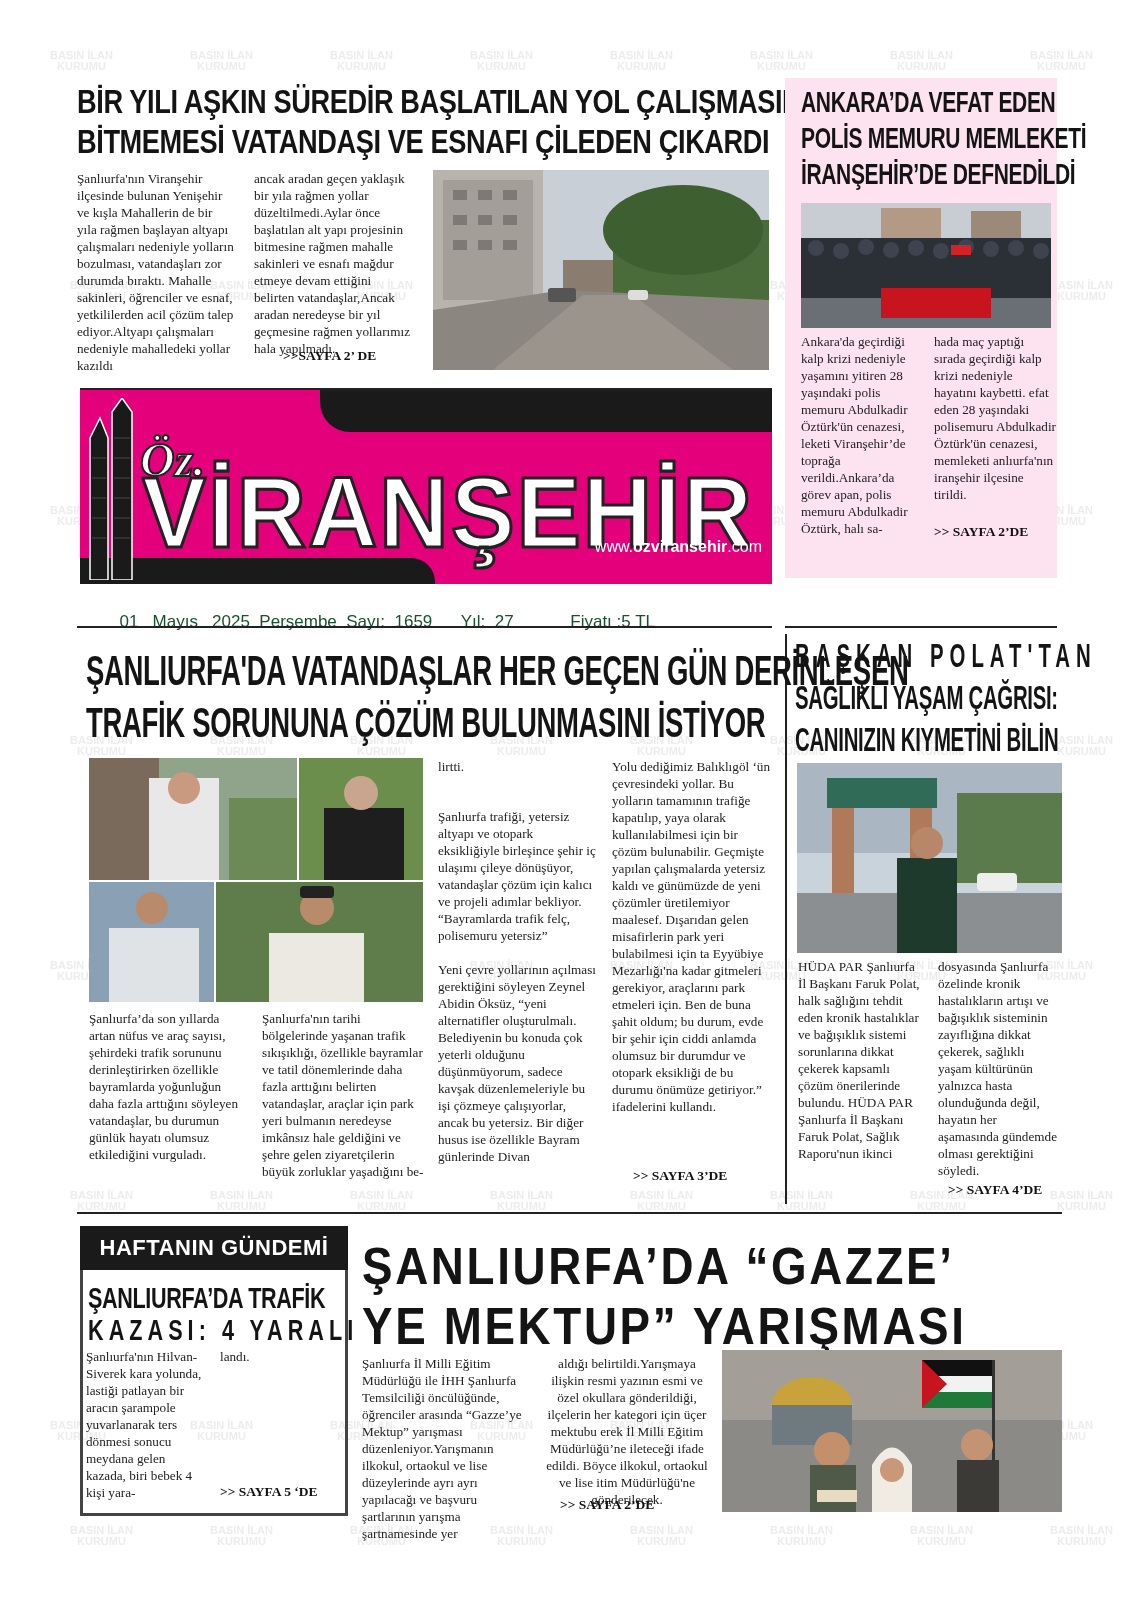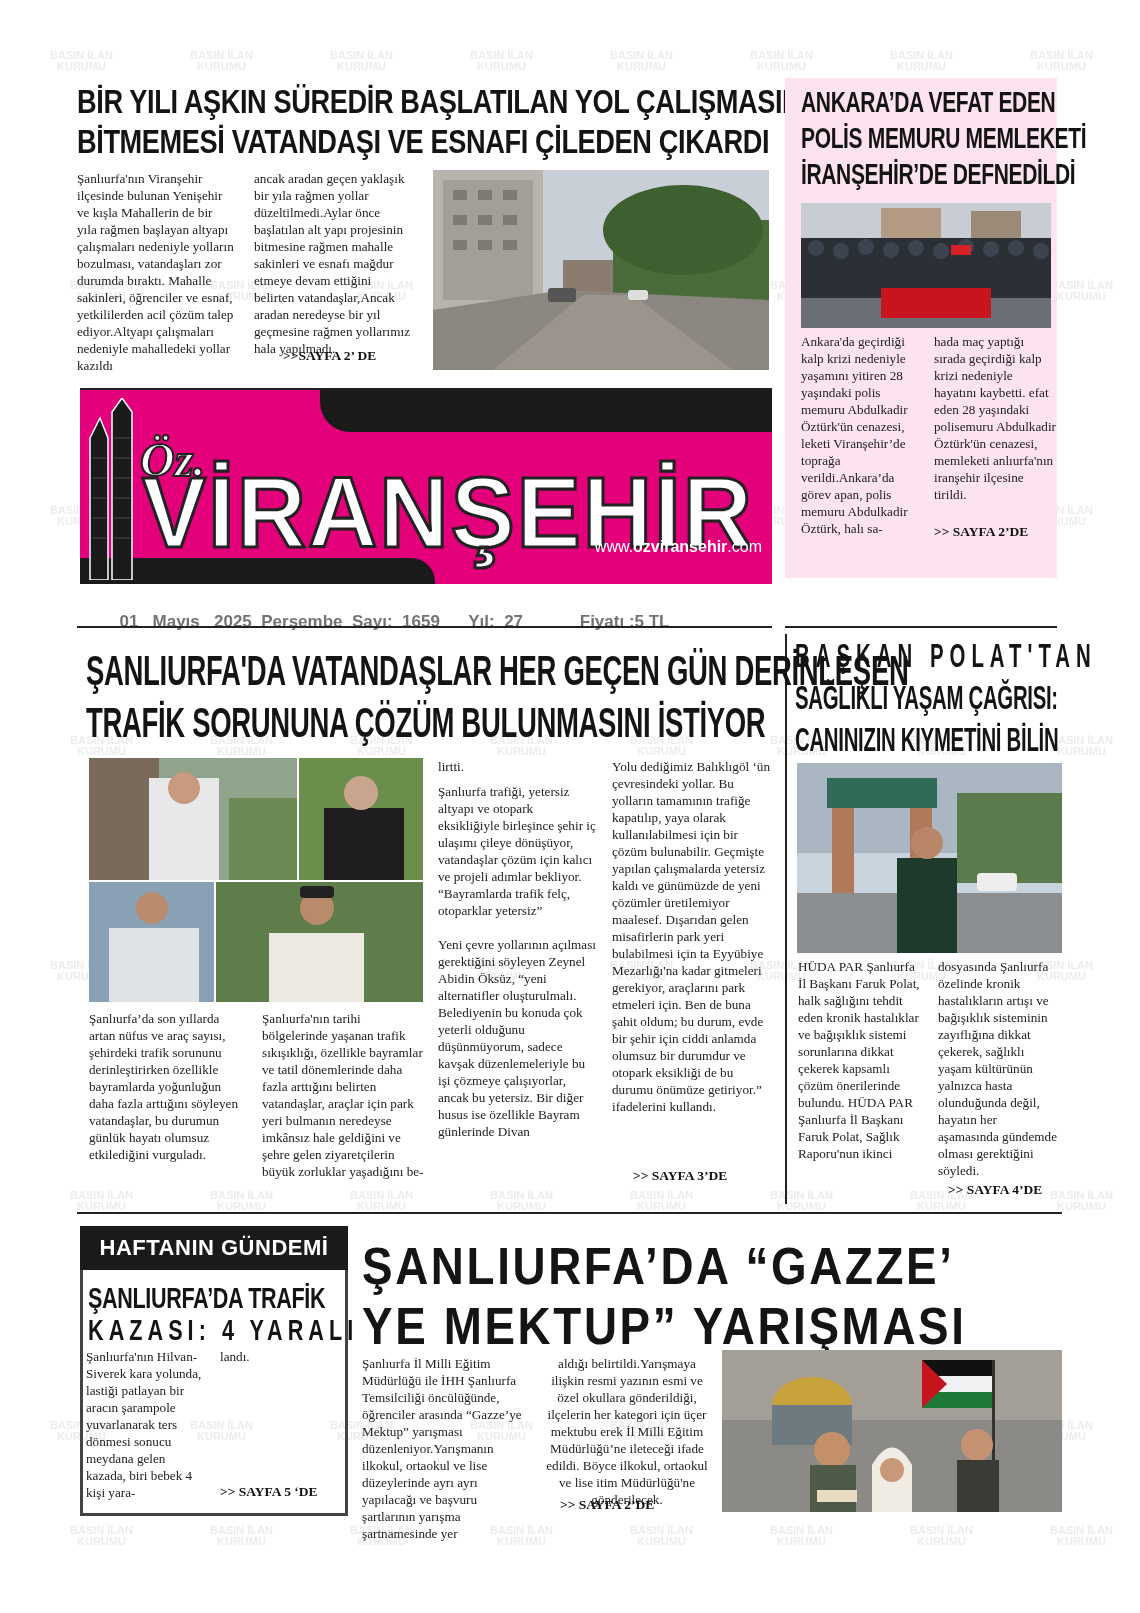--- a/index.html
+++ b/index.html
@@ -29,22 +29,22 @@
   .mast-oz { position: absolute; left: 60px; top: 42px; font-family: "Liberation Serif", serif; font-style: italic;
              font-weight: bold; font-size: 48px; color: #fff; -webkit-text-stroke: 2px #222; }
   .mast-slogan { position: absolute; left: 212px; top: 46px; font-family: "Liberation Serif", serif; font-style: italic;
                  font-weight: bold; font-size: 22px; color: #fff; white-space: nowrap; }
   .mast-title { position: absolute; left: 62px; top: 72px; font-family: "Liberation Sans", sans-serif; font-weight: bold;
                 font-size: 96px; color: #fff; -webkit-text-stroke: 3px #222; letter-spacing: 2px; line-height: 1;
                 transform: scaleY(1.05); transform-origin: left top; white-space: nowrap; }
   .mast-url { position: absolute; right: 10px; bottom: 28px; font-family: "Liberation Sans", sans-serif; font-size: 16px;
               color: #fff; white-space: nowrap; }
   .mast-url b { font-weight: bold; }
-  .dateline { position: absolute; left: 110px; top: 592px; font-family: "Liberation Sans", sans-serif; font-weight: bold;
-              font-size: 17px; color: #737373; white-space: pre; }
+  .dateline { position: absolute; left: 110px; top: 592px; font-family: "Liberation Sans", sans-serif; font-weight: normal;
+              font-size: 17px; color: #14532d; white-space: pre; }
   .pink-box { position: absolute; left: 785px; top: 78px; width: 272px; height: 500px; background: #fde3ef; }
   .haftanin-box { position: absolute; left: 80px; top: 1226px; width: 268px; height: 290px; border: 3px solid #444;
                   border-top: none; }
   .haftanin-head { position: absolute; left: 80px; top: 1226px; width: 268px; height: 44px; background: #1a1a1a;
                    color: #fff; font-family: "Liberation Sans", sans-serif; font-weight: bold; font-size: 22px;
                    line-height: 44px; text-align: center; letter-spacing: 0.5px; }
 </style>
 </head>
 <body>
 
@@ -429,22 +429,22 @@
     <rect x="127" y="124" width="207" height="120" fill="#5f7d4a"></rect>
     <rect x="180" y="175" width="95" height="69" fill="#ece8e2"></rect>
     <circle cx="228" cy="150" r="17" fill="#b88b6b"></circle>
     <rect x="211" y="128" width="34" height="12" rx="4" fill="#222"></rect>
   </svg>
 </div>
 <div class="col body-text" style="left:89px;top:1010px;width:158px;">Şanlıurfa’da son yıllarda artan nüfus ve araç sayısı, şehirdeki trafik sorununu derinleştirirken özellikle bayramlarda yoğunluğun daha fazla arttığını söyleyen vatandaşlar, bu durumun günlük hayatı olumsuz etkilediğini vurguladı.</div>
 <div class="col body-text" style="left:262px;top:1010px;width:162px;">Şanlıurfa'nın tarihi bölgelerinde yaşanan trafik sıkışıklığı, özellikle bayramlar ve tatil dönemlerinde daha fazla arttığını belirten vatandaşlar, araçlar için park yeri bulmanın neredeyse imkânsız hale geldiğini ve şehre gelen ziyaretçilerin büyük zorluklar yaşadığını be-</div>
 <div class="col body-text" style="left:438px;top:758px;width:158px;">
   <div>lirtti.</div>
-  <div style="margin-top:8px;">Şanlıurfa trafiği, yetersiz altyapı ve otopark eksikliğiyle birleşince şehir iç ulaşımı çileye dönüşüyor, vatandaşlar çözüm için kalıcı ve projeli adımlar bekliyor.</div>
-  <div>“Bayramlarda trafik felç, otoparklar yetersiz”</div>
+  <div style="margin-top:33px;">Şanlıurfa trafiği, yetersiz altyapı ve otopark eksikliğiyle birleşince şehir iç ulaşımı çileye dönüşüyor, vatandaşlar çözüm için kalıcı ve projeli adımlar bekliyor.</div>
+  <div>“Bayramlarda trafik felç, polisemuru yetersiz”</div>
   <div style="margin-top:17px;">Yeni çevre yollarının açılması gerektiğini söyleyen Zeynel Abidin Öksüz, “yeni alternatifler oluşturulmalı. Belediyenin bu konuda çok yeterli olduğunu düşünmüyorum, sadece kavşak düzenlemeleriyle bu işi çözmeye çalışıyorlar, ancak bu yetersiz. Bir diğer husus ise özellikle Bayram günlerinde Divan</div>
 </div>
 <div class="col body-text" style="left:612px;top:758px;width:160px;">Yolu dediğimiz Balıklıgöl ‘ün çevresindeki yollar. Bu yolların tamamının trafiğe kapatılıp, yaya olarak kullanılabilmesi için bir çözüm bulunabilir. Geçmişte yapılan çalışmalarda yetersiz kaldı ve günümüzde de yeni çözümler üretilemiyor maalesef. Dışarıdan gelen misafirlerin park yeri bulabilmesi için ta Eyyübiye Mezarlığı'na kadar gitmeleri gerekiyor, araçlarını park etmeleri için. Ben de buna şahit oldum; bu durum, evde bir şehir için ciddi anlamda olumsuz bir durumdur ve otopark eksikliği de bu durumu önümüze getiriyor.” ifadelerini kullandı.</div>
 <div class="abs ref" style="left:633px;top:1168px;">&gt;&gt; SAYFA 3’DE</div>
 
 <div class="abs headline" style="left:795px;top:634px;font-size:34px;transform:scaleX(0.60);line-height:42px;">
   <div style="letter-spacing:10px;">BAŞKAN POLAT'TAN</div>
   <div>SAĞLIKLI YAŞAM ÇAĞRISI:</div>
   <div>CANINIZIN KIYMETİNİ BİLİN</div>
 </div>

